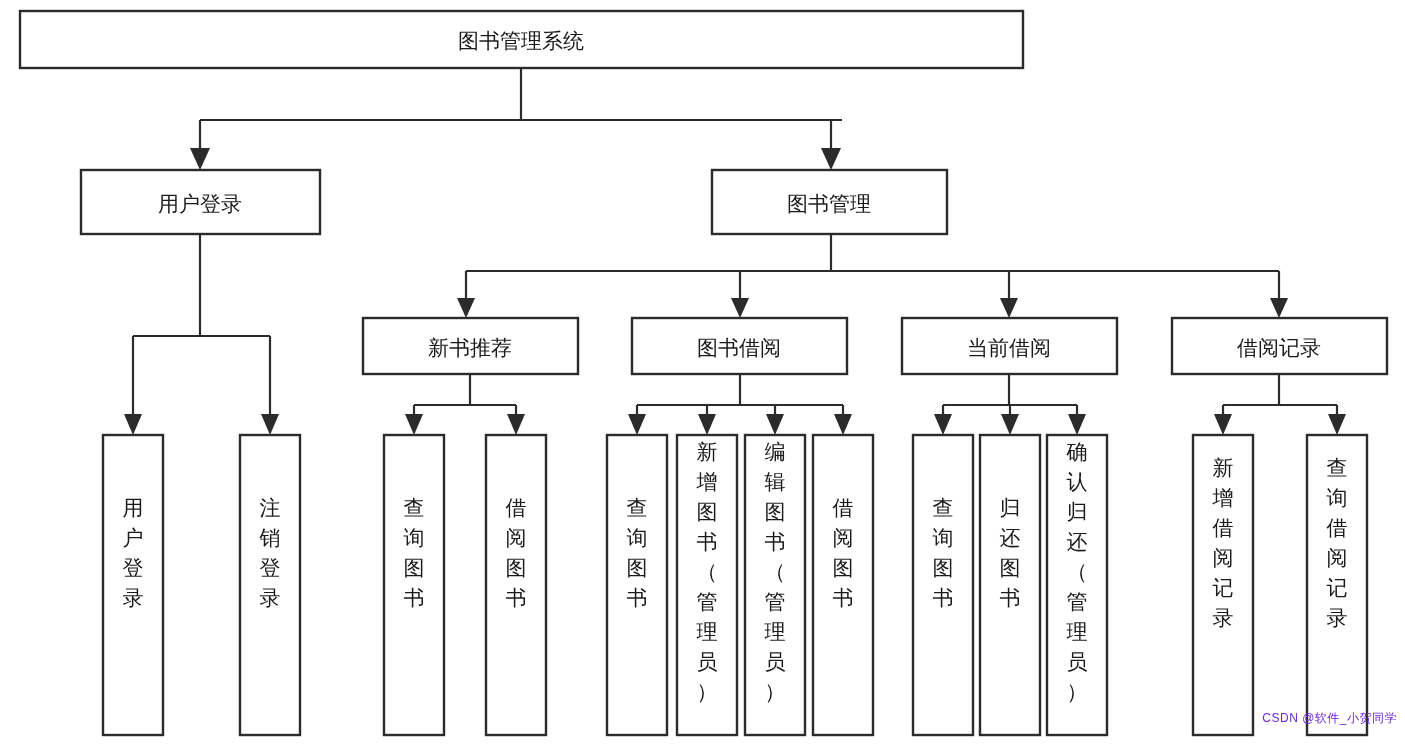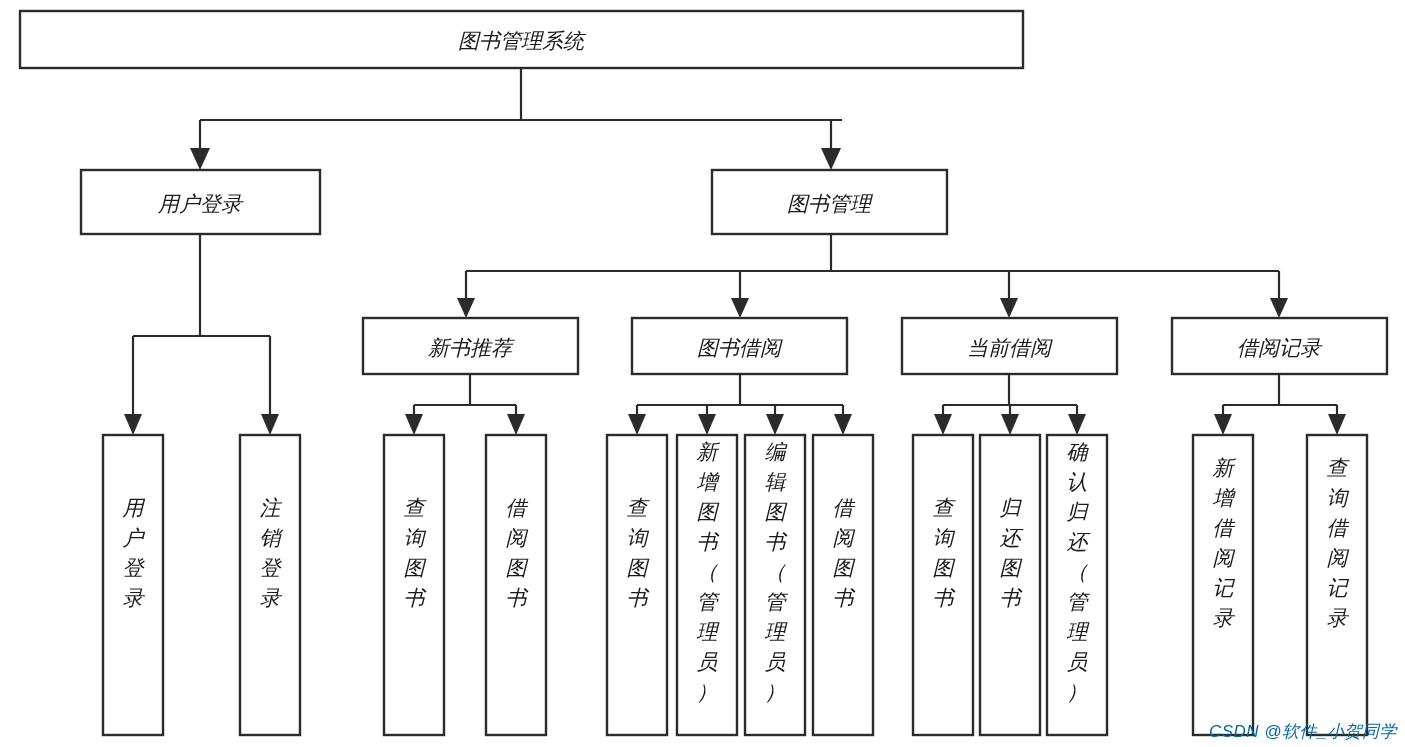--- a/index.html
+++ b/index.html
@@ -11,21 +11,20 @@
     width: 1405px;
     height: 747px;
     font-family: "Liberation Sans", "DejaVu Sans", sans-serif;
     overflow: hidden;
     position: relative;
   }
   #diagram-root {
     position: relative;
     width: 1405px;
     height: 747px;
-    font-style: italic;
   }
   svg.flow {
     position: absolute;
     top: 0;
     left: 0;
     width: 1405px;
     height: 747px;
   }
   .node-box {
     fill: #ffffff;
@@ -51,24 +50,24 @@
   }
   .node-label-v {
     font-family: "Liberation Sans", "DejaVu Sans", sans-serif;
     font-size: 21px;
     fill: #1a1a1a;
     text-anchor: middle;
   }
   .watermark {
     position: absolute;
     right: 8px;
-    bottom: 4px;
-    font-family: "Liberation Sans", "DejaVu Sans", sans-serif;
-    font-size: 17px;
-    color: #0369a1;
+    bottom: 20px;
+    font-family: "Liberation Sans", "DejaVu Sans", sans-serif;
+    font-size: 12px;
+    color: #6d28d9;
     letter-spacing: 0.5px;
     white-space: nowrap;
     user-select: none;
   }
 </style>
 </head>
 <body>
 
 <div id="diagram-root">
 

